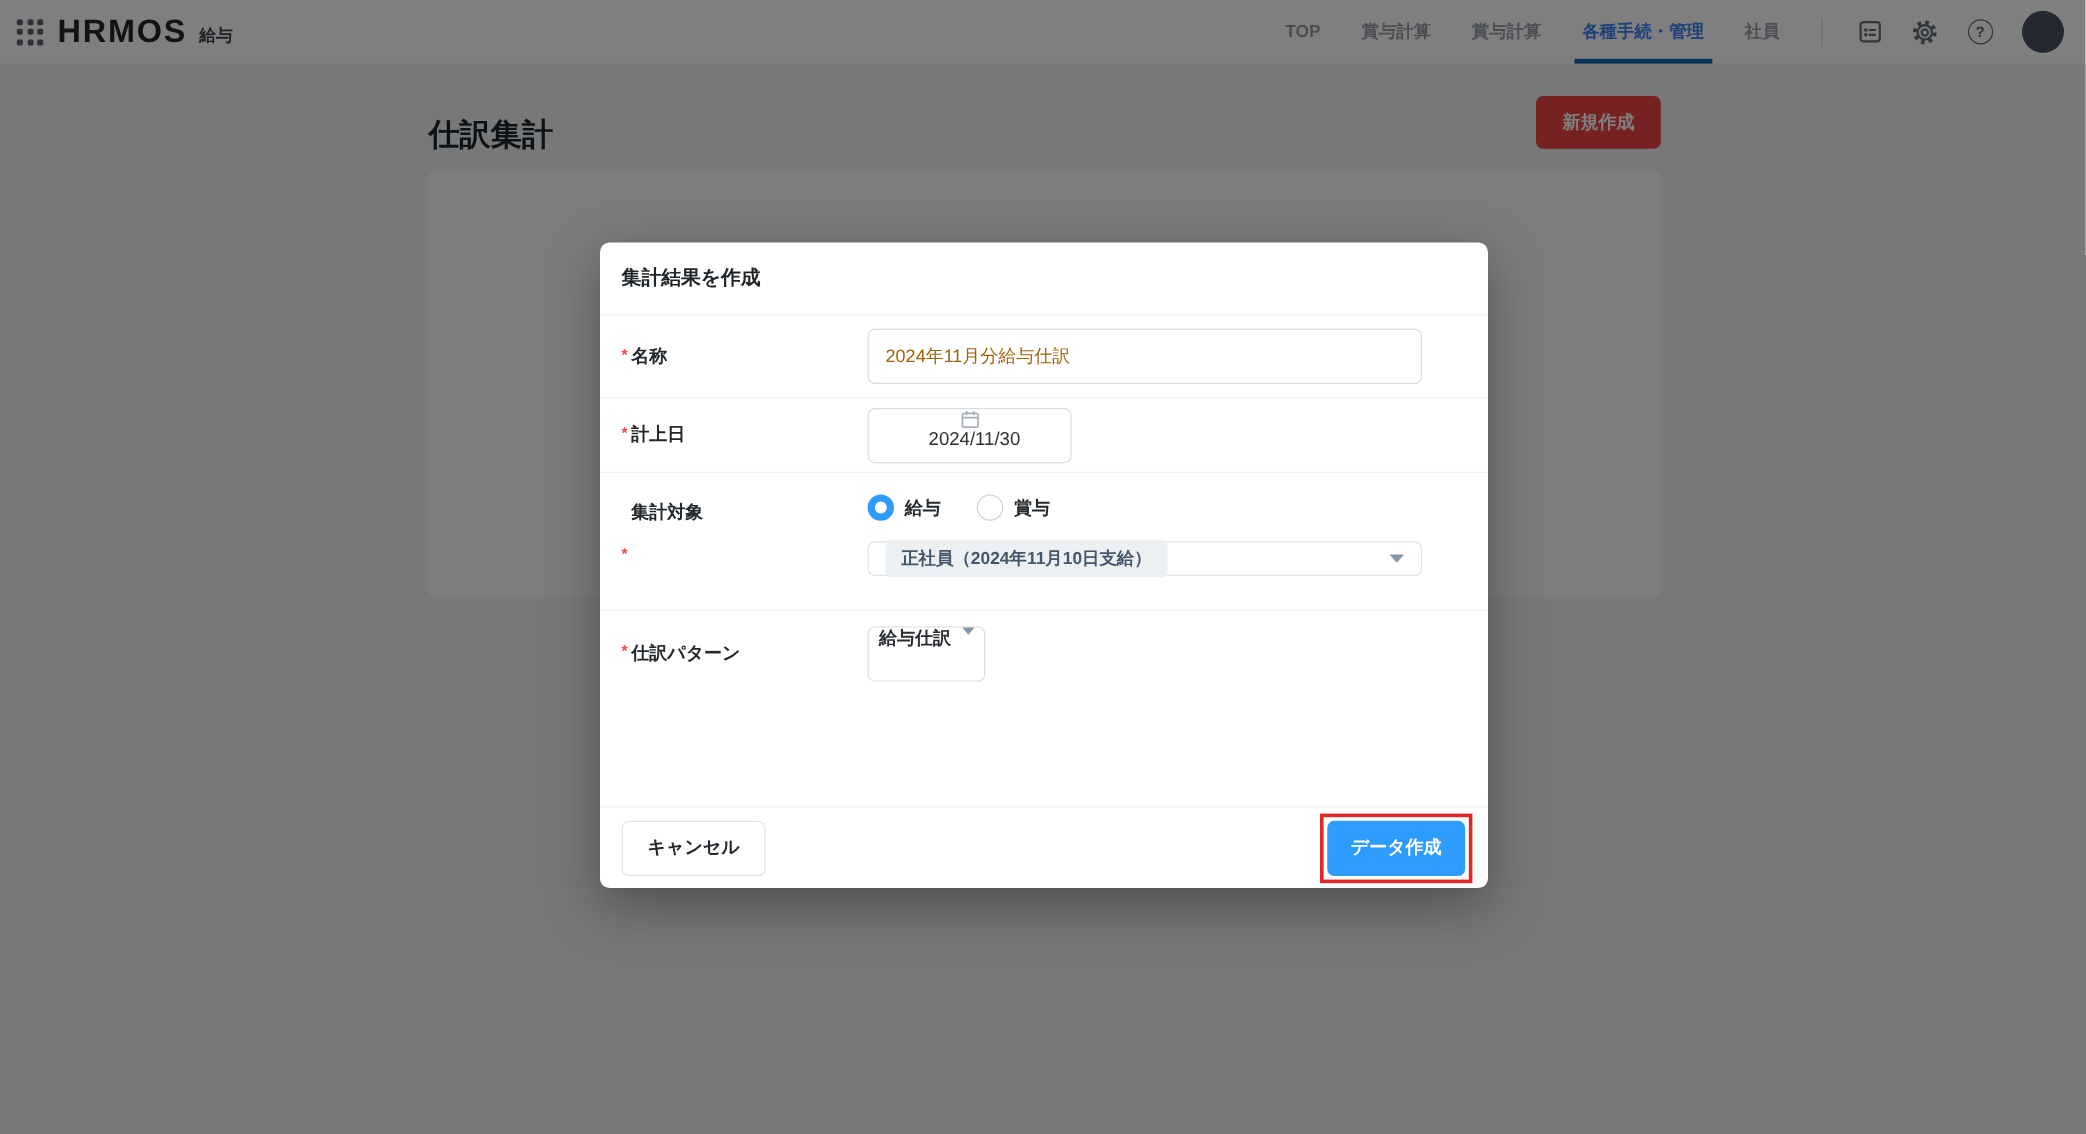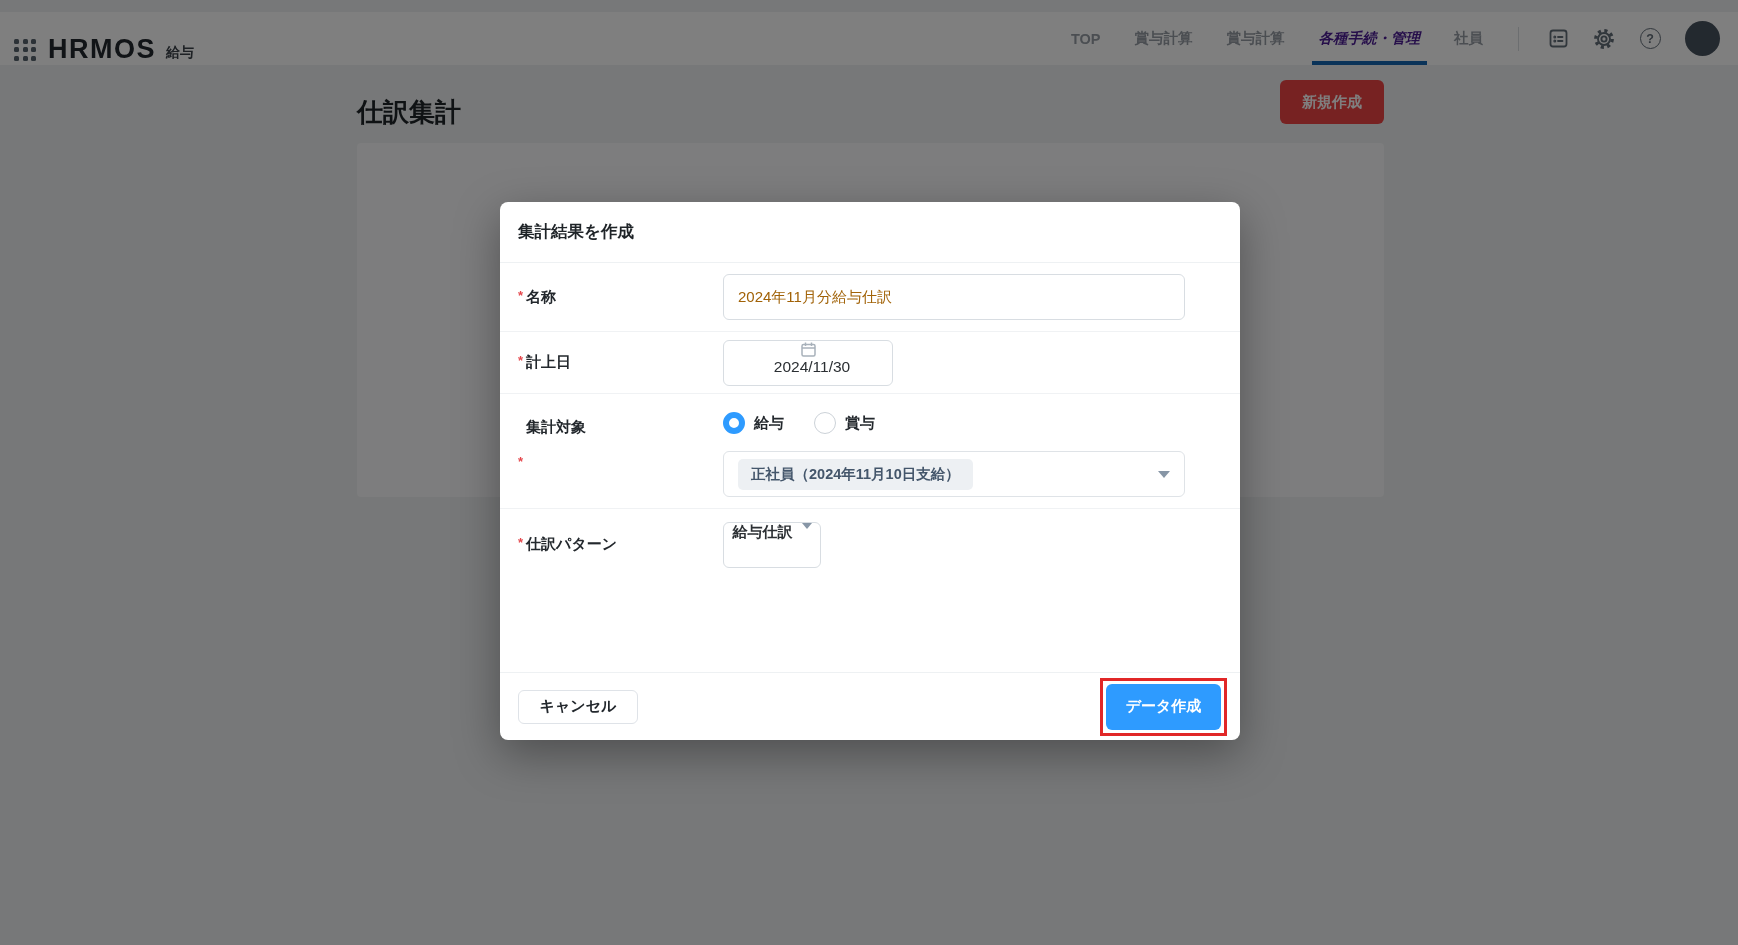--- a/index.html
+++ b/index.html
@@ -1,30 +1,30 @@
 <!DOCTYPE html>
 <html><head>
 <meta charset="utf-8">
 <style>
   * { margin:0; padding:0; box-sizing:border-box; }
   html,body { width:1738px; height:945px; overflow:hidden; }
   body { font-family:"Liberation Sans","DejaVu Sans",sans-serif; background:#eef0f2; }
   .stage { position:relative; width:1738px; height:945px; background:#eef0f2; }
 
   
-  .header { position:absolute; top:12px; left:0; right:0; height:53px; background:#ffffff; display:flex; align-items:flex-end; z-index:1; }
+  .header { position:absolute; top:0; left:0; right:0; height:53px; background:#ffffff; display:flex; align-items:center; z-index:1; }
   .brand { display:flex; align-items:center; margin-left:12px; }
   .grid-icon { display:grid; grid-template-columns:repeat(3,5px); grid-template-rows:repeat(3,5px); gap:3.5px; margin:0 12px 0 2px; }
   .grid-icon i { width:5px; height:5px; background:#59646f; border-radius:1.5px; }
   .logo-text { font-size:27px; font-weight:800; letter-spacing:1.5px; color:#23282e; }
   .logo-suffix { font-size:14px; color:#3c434a; margin-left:10px; margin-top:6px; font-weight:600; }
   .header-right { margin-left:auto; display:flex; align-items:center; height:100%; }
   .nav { display:flex; height:100%; align-items:center; }
   .nav-item { position:relative; height:100%; display:flex; align-items:center; padding:0 17px; font-size:14.5px; color:#969da5; cursor:pointer; font-weight:600; }
-  .nav-item.active { color:#4c1d95; font-weight:800;font-style:italic; }
+  .nav-item.active { color:#3b82f6; font-weight:800; }
   .nav-item.active::after { content:""; position:absolute; left:10px; right:10px; bottom:0; height:4px; background:#1467b3; }
   .hdr-divider { width:1px; height:24px; background:#d9dde1; margin:0 16px 0 18px; }
   .icon-btn { width:26px; height:26px; display:flex; align-items:center; justify-content:center; margin:0 10px; cursor:pointer; }
   .help-circle { width:21px; height:21px; border:1.9px solid #636e79; border-radius:50%; display:flex; align-items:center; justify-content:center; font-size:12.5px; font-weight:800; color:#636e79; }
   .avatar { width:35px; height:35px; border-radius:50%; background:#47525e; margin:0 18px 0 12px; cursor:pointer; }
 
   
   .page-title { position:absolute; left:357px; top:95px; font-size:26px; font-weight:800; color:#1f2428; }
   .create-btn { position:absolute; left:1280px; top:80px; width:104px; height:44px; background:#ef4444; color:#fff; font-size:15px; font-weight:700; border:none; border-radius:6px; display:flex; align-items:center; justify-content:center; cursor:pointer;text-align:center; }
   .content-panel { position:absolute; left:357px; top:143px; width:1027px; height:354px; background:#fafbfc; border-radius:4px; }
@@ -45,28 +45,28 @@
   .text-input { flex:1; height:46px; border:1px solid #d8dde2; border-radius:6px; padding:0 14px; font-size:15px; color:#a16207; font-family:inherit; background:#fff; }
   .date-input { width:170px; height:46px; border:1px solid #d8dde2; border-radius:6px; display:flex; align-items:center; padding:0 12px; cursor:pointer; background:#fff;flex-direction:column; }
   .date-text { font-size:15.5px; color:#2b2f33; margin-left:8px; }
   .target-col { display:flex; flex-direction:column; flex:1; padding-top:18px; }
   .radio-line { display:flex; align-items:center; }
   .radio-opt { display:flex; align-items:center; margin-right:30px; cursor:pointer; }
   .radio-circle { width:22px; height:22px; border-radius:50%; background:#fff; }
   .radio-circle.on { border:6.5px solid #2e9bff; }
   .radio-circle.off { border:1.5px solid #ccd2d8; }
   .radio-label { margin-left:9px; font-size:15px; color:#23282d; font-weight:600; }
-  .group-select { margin-top:17px; height:46px; border:1px solid #dfe3e7; border-radius:6px; display:flex; align-items:center; padding:0 14px; cursor:pointer; background:#fff; }
+  .group-select { margin-top:17px; height:29px; border:1px solid #dfe3e7; border-radius:6px; display:flex; align-items:center; padding:0 14px; cursor:pointer; background:#fff; }
   .chip { background:#edf0f3; border-radius:5px; padding:6px 13px; font-size:14.5px; font-weight:700; color:#44566b; }
   .caret-down { width:0; height:0; border-left:6.5px solid transparent; border-right:6.5px solid transparent; border-top:7.5px solid #8796a6; margin-left:auto; }
   .pattern-select { width:98px; height:46px; border:1px solid #d8dde2; border-radius:6px; display:flex; align-items:flex-start; justify-content:center; gap:9px; cursor:pointer; background:#fff; }
   .pattern-text { font-size:15px; color:#2b2f33; font-weight:600; }
   .caret-small { width:0; height:0; border-left:5.5px solid transparent; border-right:5.5px solid transparent; border-top:6.5px solid #8796a6; }
   .modal-footer { position:absolute; left:0; right:0; bottom:0; height:68px; border-top:1px solid #eef1f3; display:flex; align-items:center; padding:0 13px 0 18px; }
-  .cancel-btn { width:120px; height:34px; background:#fff; border:1px solid #dfe3e8; border-radius:6px; font-size:15px; font-weight:800; color:#23282d; cursor:pointer; font-family:inherit; }
+  .cancel-btn { width:120px; height:46px; background:#fff; border:1px solid #dfe3e8; border-radius:6px; font-size:15px; font-weight:800; color:#23282d; cursor:pointer; font-family:inherit; }
   .annotation-box { margin-left:auto; border:3px solid #e12727; padding:3px; }
   .submit-btn { width:115px; height:46px; background:#2e9bff; border:none; border-radius:6px; font-size:15px; font-weight:800; color:#fff; cursor:pointer; font-family:inherit;text-align:center; }
   svg { display:block; }
 </style>
 </head>
 <body>
 
 <div class="stage">
 
   <div class="header">

